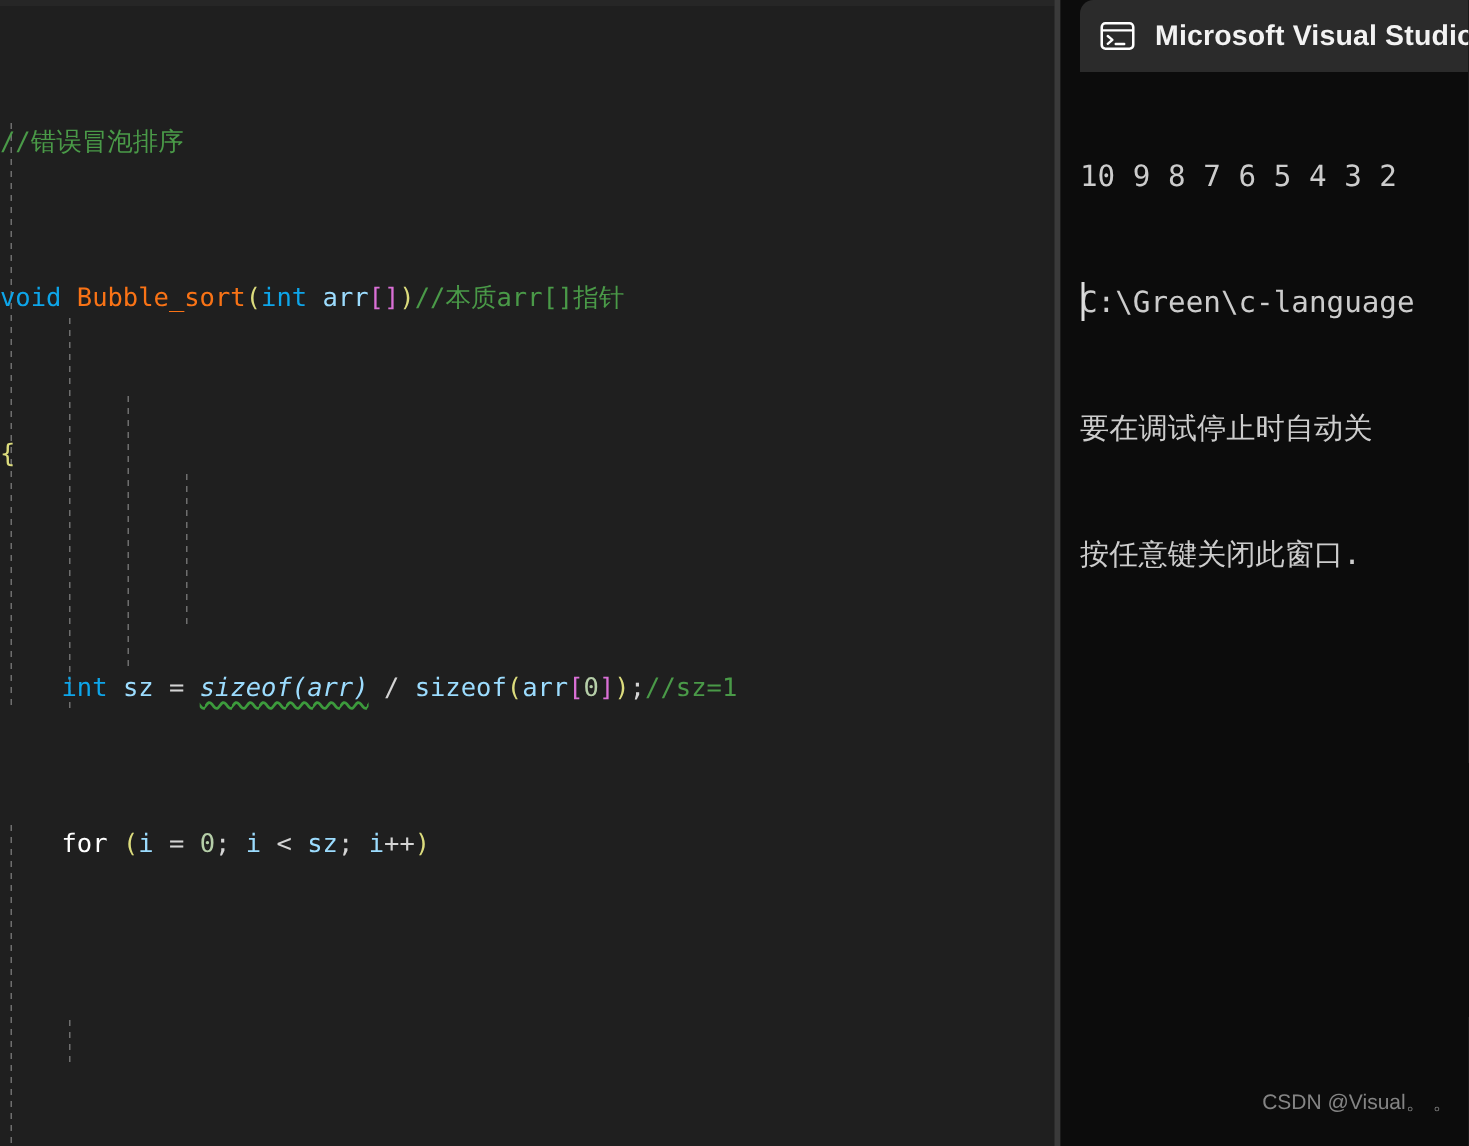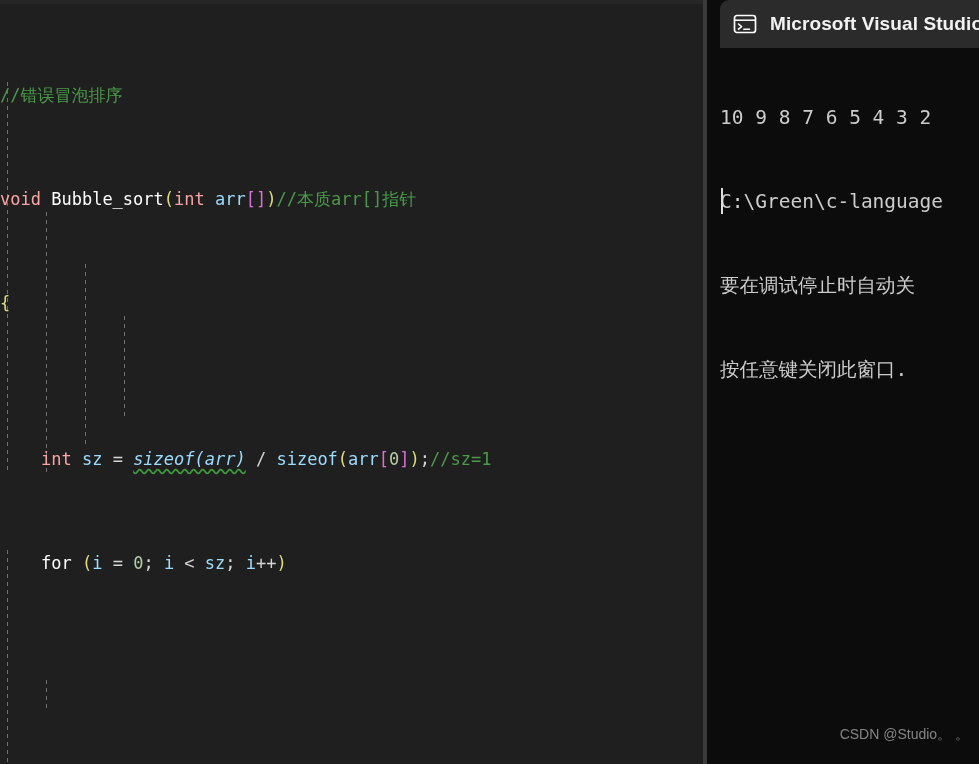--- a/index.html
+++ b/index.html
@@ -57,23 +57,23 @@
     position:absolute;left:14px;top:188px;width:2px;height:26px;background:#dddddd;
   }
   .watermark{
     position:absolute;right:10px;bottom:20px;
     color:#9a9a9a;font-family:"Liberation Sans","DejaVu Sans",sans-serif;
     font-size:14px;white-space:nowrap;opacity:.85;
   }
 
   
   .t-cmt   {color:#4a9a48;}
-  .t-kw    {color:#fca5a5;}   
+  .t-kw    {color:#0ea5e9;}   
   .t-ctl   {color:#ffffff;}   
-  .t-fn    {color:#ffffff;}   
+  .t-fn    {color:#f97316;}   
   .t-var   {color:#9cdcfe;}   
   .t-num   {color:#b5cea8;}
   .t-plain {color:#d4d4d4;}
   .t-brc1  {color:#dcdc7d;}
   .t-brc2  {color:#da70d6;}
   .squig{
     text-decoration:underline wavy #3c9b3c;
     text-decoration-skip-ink:none;
     text-underline-offset:3px;
     font-style:italic;
@@ -175,16 +175,16 @@
 
     <div class="con-body">
       <div class="con-line">10 9 8 7 6 5 4 3 2</div>
       <div class="con-line">C:\Green\c-language</div>
       <div class="con-line">要在调试停止时自动关</div>
       <div class="con-line">按任意键关闭此窗口.</div>
     </div>
 
     <div class="caret"></div>
 
-    <div class="watermark">CSDN @Studio。  。</div>
+    <div class="watermark">CSDN @Visual。  。</div>
   </div>
 
 </div>
 
 </body></html>

